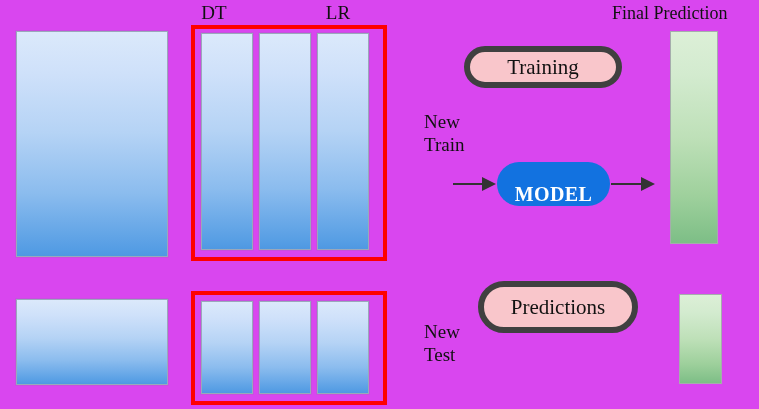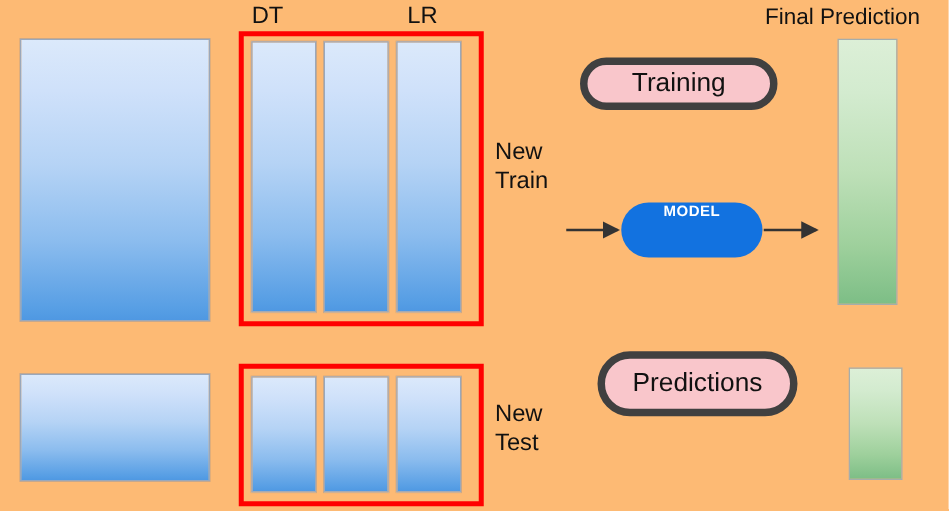--- a/index.html
+++ b/index.html
@@ -4,23 +4,23 @@
 <style>
   html, body {
     margin: 0;
     padding: 0;
     background: #ffffff;
   }
   #stage {
     position: relative;
     width: 759px;
     height: 409px;
-    background: #fdba74;
+    background: #d946ef;
     overflow: hidden;
-    font-family: Liberation Sans, sans-serif;
+    font-family: Liberation Serif, serif;
   }
 
   .abs { position: absolute; box-sizing: border-box; }
 
   
   .blueblock {
     background: linear-gradient(to bottom, #dbe9fb 0%, #cfe1fa 18%, #b5d3f5 45%, #8bbcee 72%, #559de4 97%, #4f98e2 100%);
     border: 1px solid #9aa8bb;
     box-shadow: 0 0 0 0.5px rgba(120,130,150,0.35);
   }
@@ -43,20 +43,21 @@
     color: #111111;
     text-align: center;
     line-height: 22px;
     white-space: nowrap;
   }
   .sidelabel {
     font-size: 19px;
     color: #111111;
     line-height: 23px;
     white-space: pre-line;
+    margin-left: 28px;
   }
   .toplabel {
     font-size: 18px;
     color: #111111;
     white-space: nowrap;
   }
 
   
   .pill {
     background: #f9c6cb;
@@ -68,23 +69,23 @@
     font-size: 21px;
     color: #111111;
     white-space: nowrap;
   }
 
   
   .modelpill {
     background: #1272e0;
     border-radius: 999px;
     display: flex;
-    align-items: flex-start;
+    align-items: flex-end;
     justify-content: center;
-    font-size: 12px;
+    font-size: 20px;
     font-weight: bold;
     color: #ffffff;
     letter-spacing: 0.4px;
   }
 
   .arrowsvg { position: absolute; overflow: visible; }
 </style>
 </head>
 <body>
 

